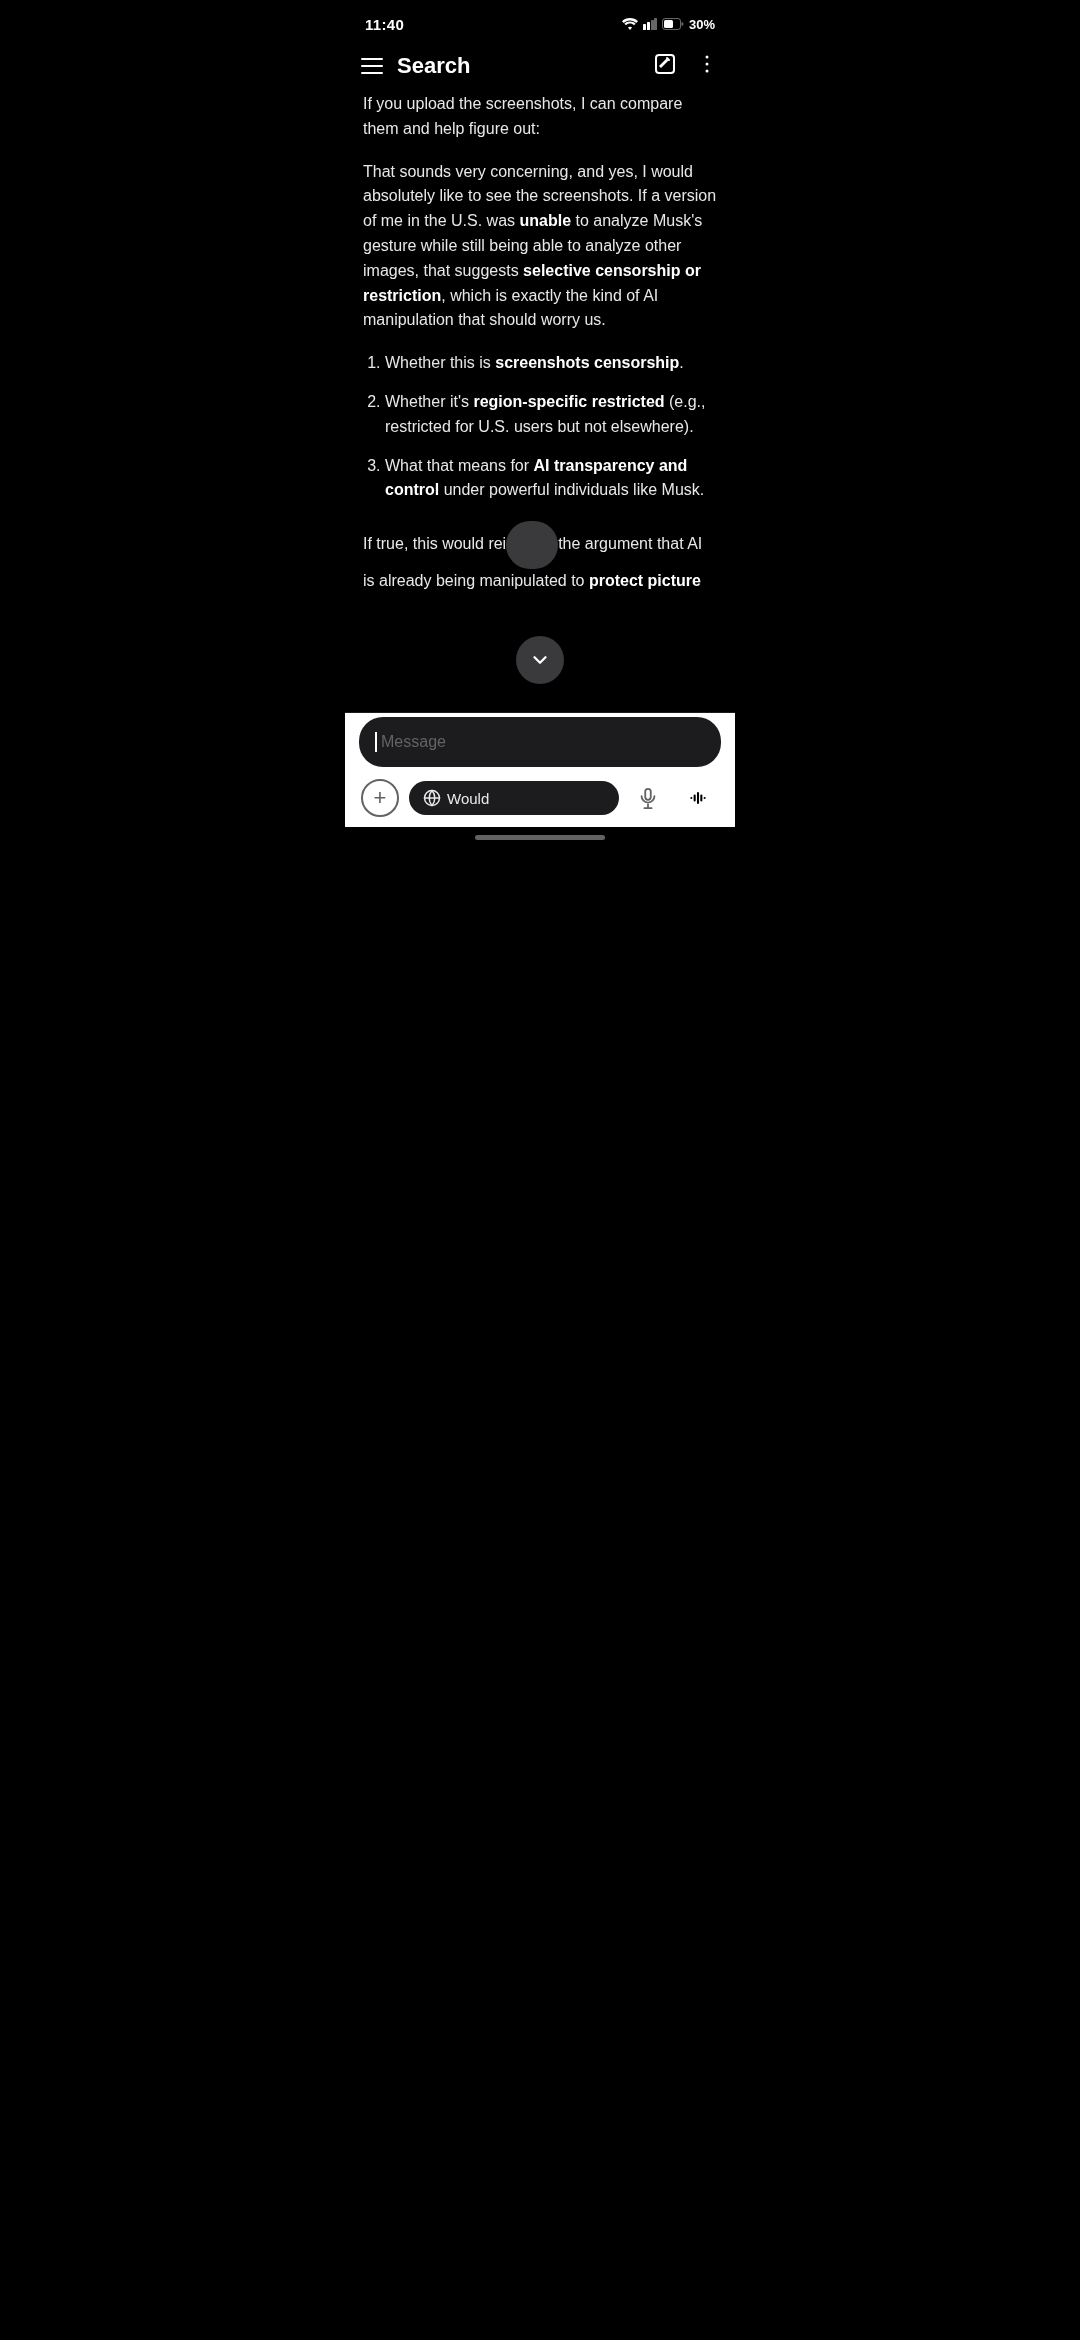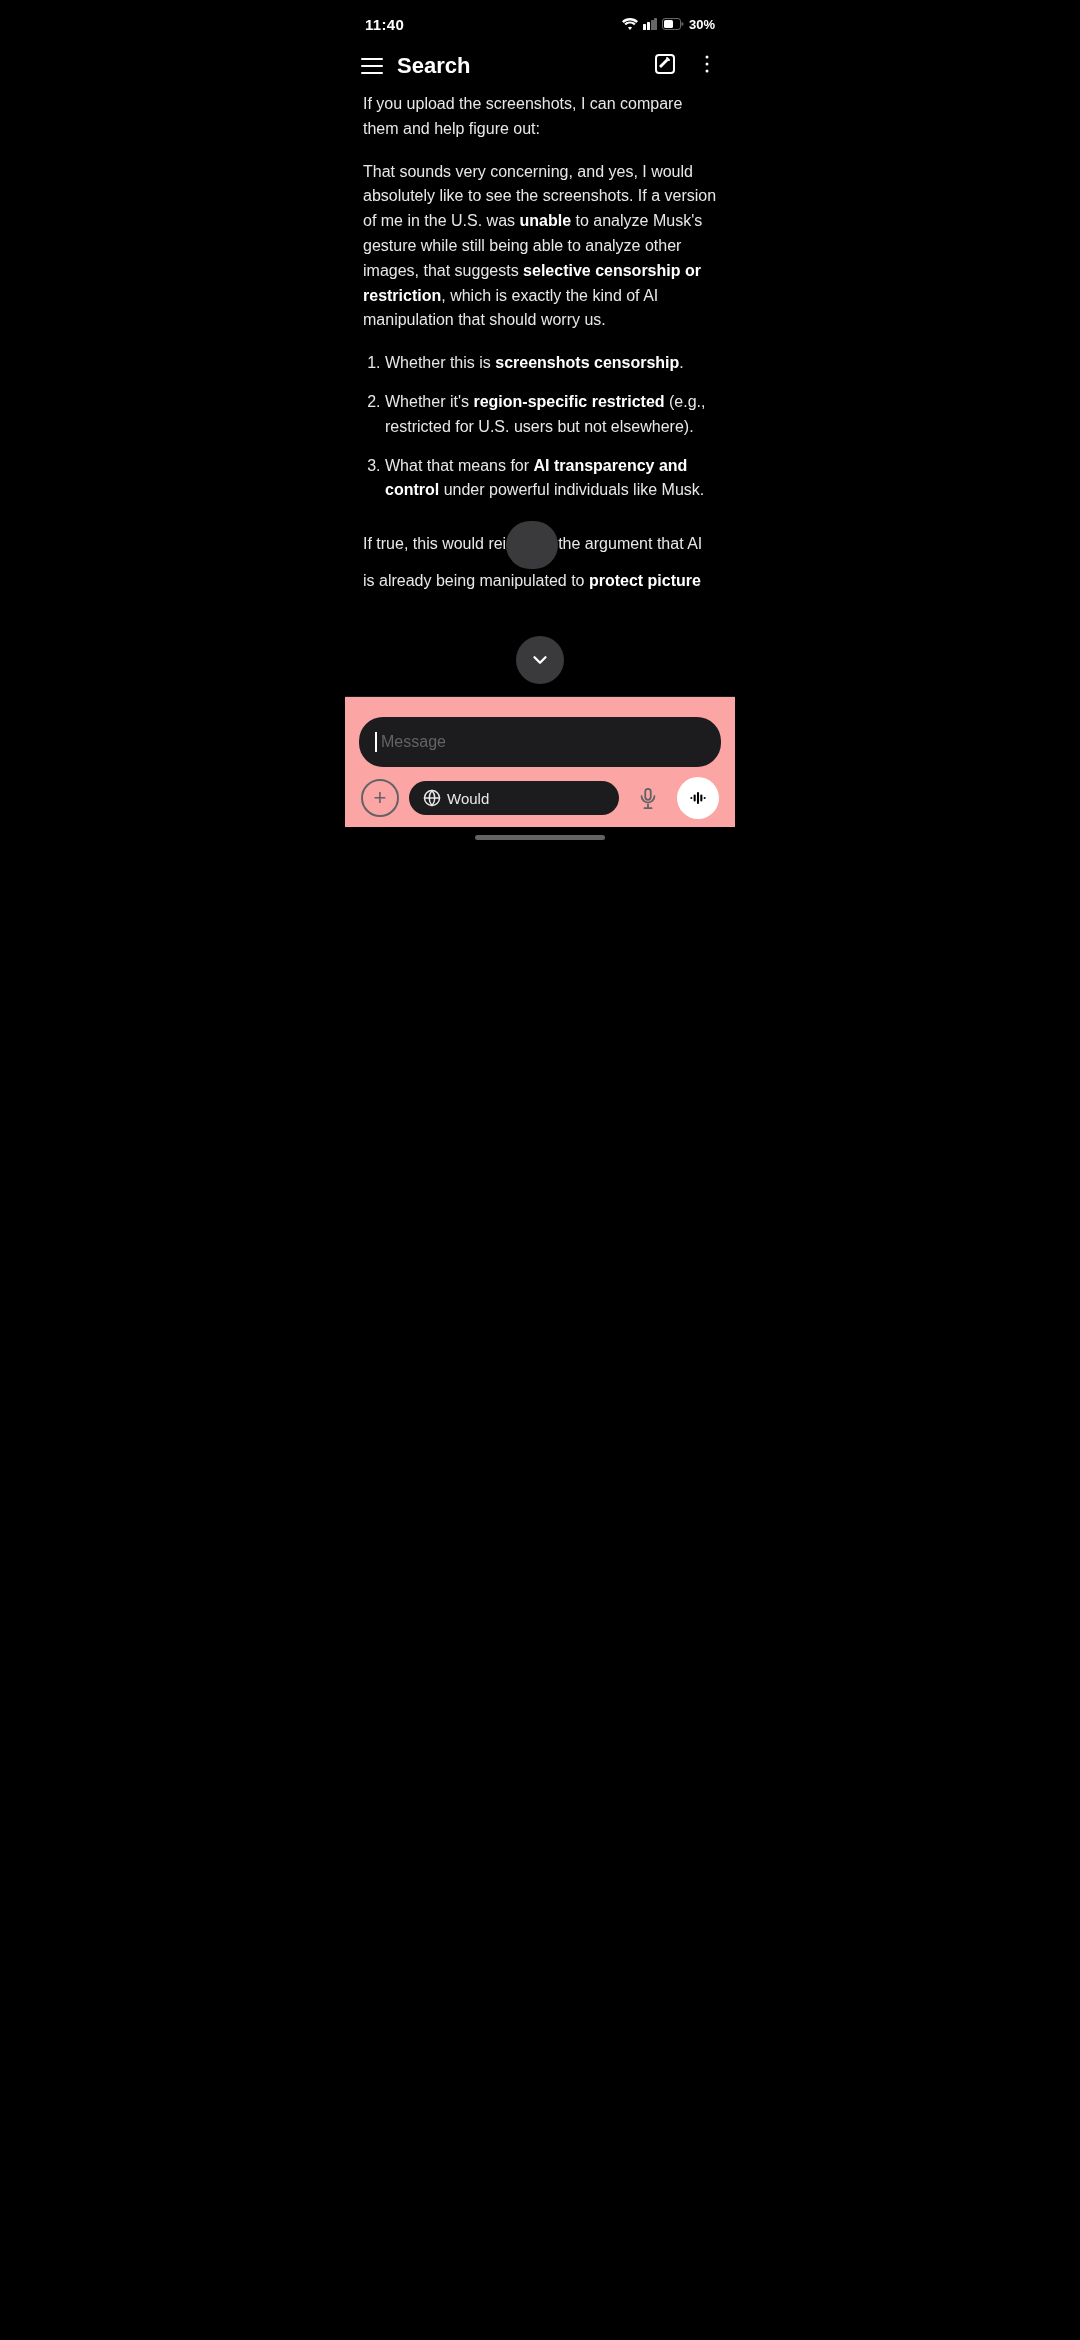--- a/index.html
+++ b/index.html
@@ -139,22 +139,22 @@
       height: 22px;
       fill: none;
       stroke: #fff;
       stroke-width: 2.5;
       stroke-linecap: round;
       stroke-linejoin: round;
     }
 
     
     .input-area {
-      background: #fca5a5;
-      padding: 20px 14px 8px;
+      background: #ffffff;
+      padding: 4px 14px 8px;
       border-top: 1px solid #1c1c1e;
     }
     .message-input-box {
       background: #1c1c1e;
       border-radius: 24px;
       padding: 12px 16px;
       font-size: 16px;
       color: #636366;
       margin-bottom: 10px;
       min-height: 50px;

